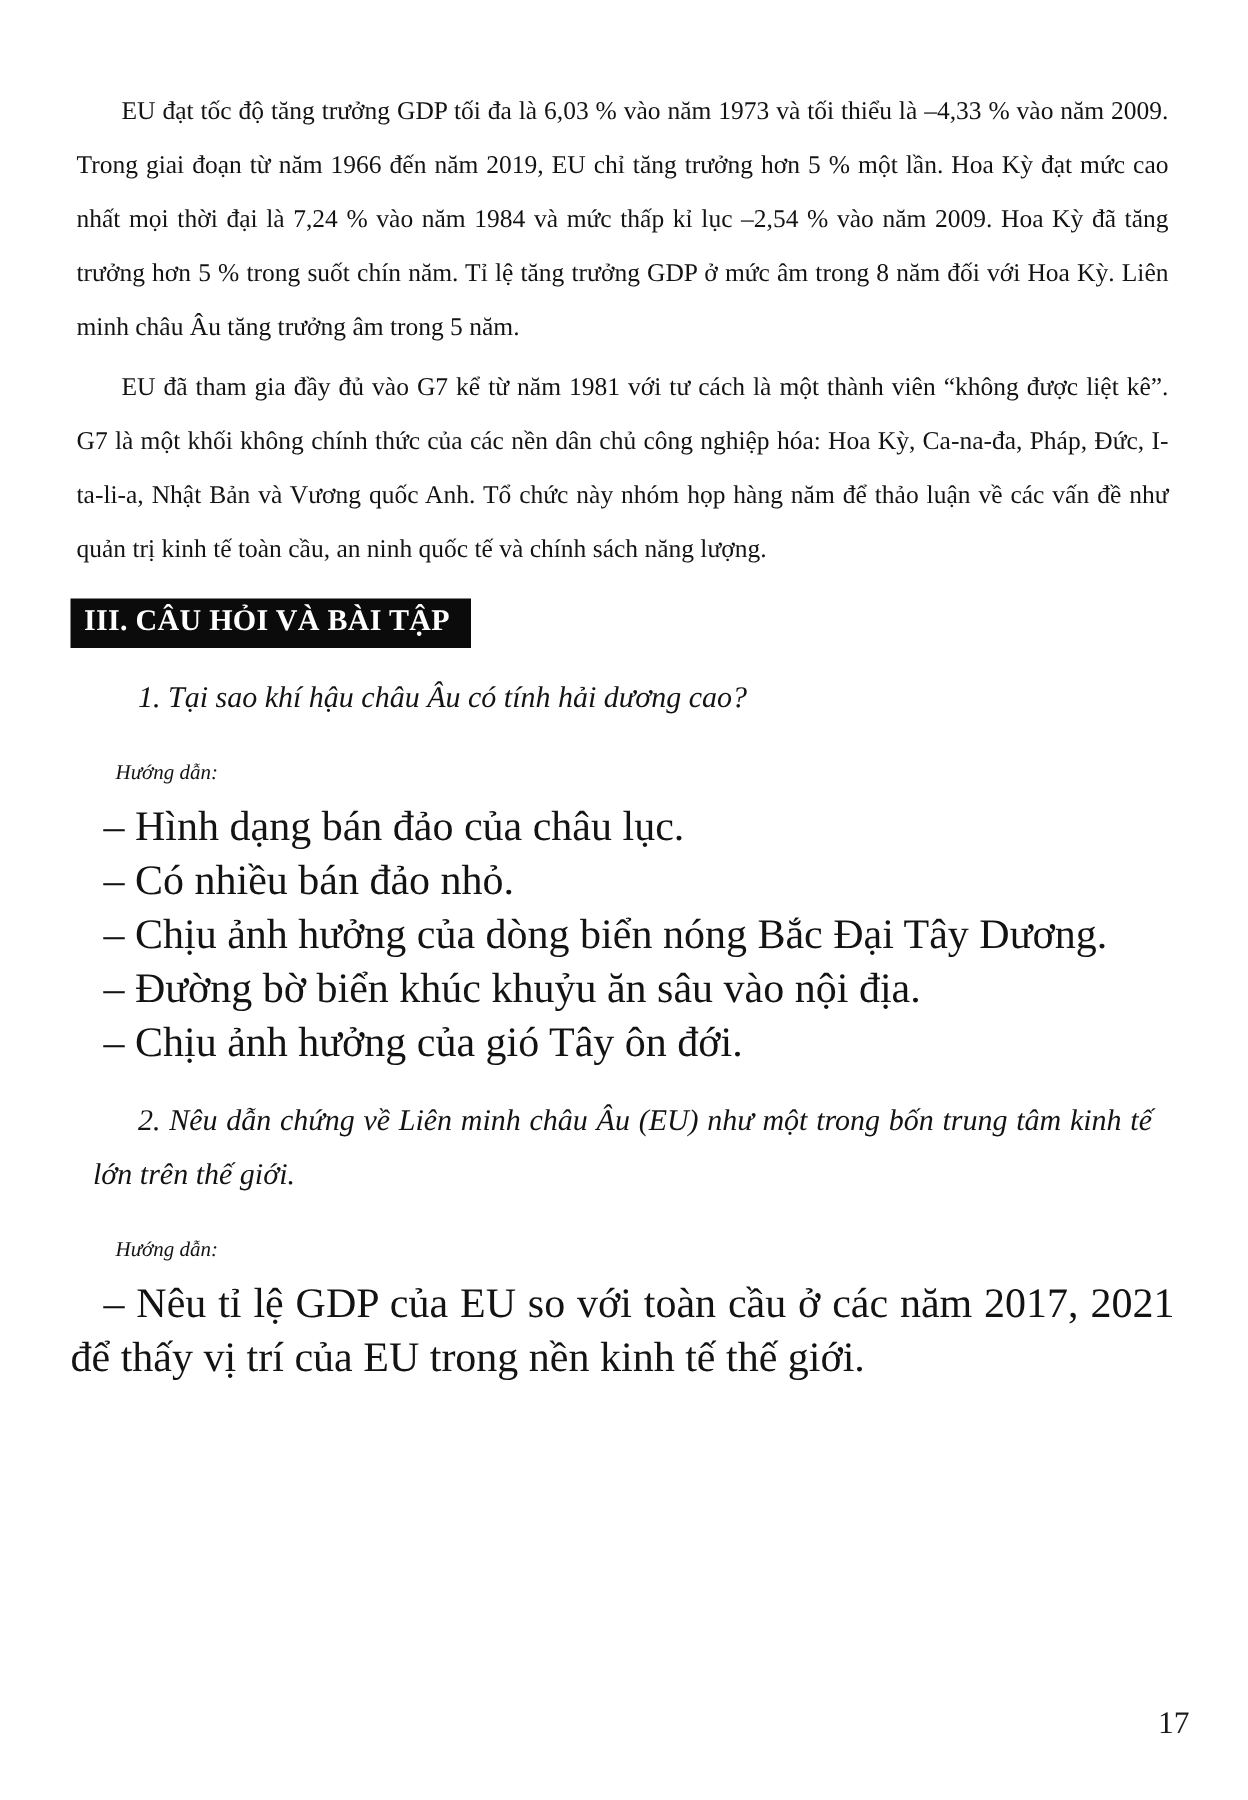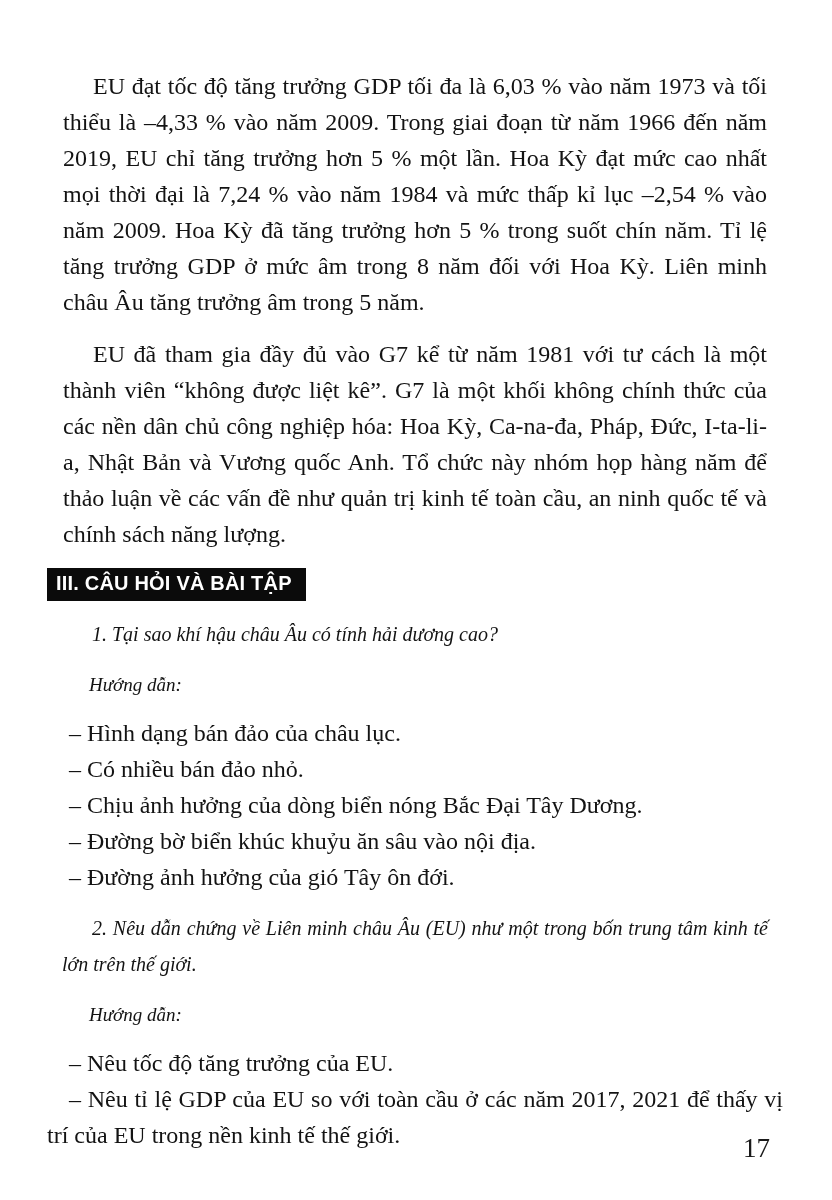--- a/index.html
+++ b/index.html
@@ -16,66 +16,66 @@
     overflow: hidden;
   }
   .page {
     box-sizing: border-box;
     width: 832px;
     height: 1200px;
     padding: 52px 49px 0 47px;
     position: relative;
   }
   .para {
-    margin: 16px;
-    font-size: 24px;
+    margin: 4px;
+    font-size: 17px;
     line-height: 36px;
     text-align: justify;
     text-indent: 30px;
   }
   .section-heading-wrap {
     margin: 15px 0 9px 0;
   }
   .section-heading {
     display: inline-block;
     background: #0b0b0b;
     color: #ffffff;
-    font-family: Liberation Sans, sans-serif;
+    font-family: Liberation Serif, serif;
     font-weight: bold;
     font-size: 20px;
     letter-spacing: 0.2px;
     padding: 4px 14px 6px 9px;
   }
   .question {
     margin: 15px;
     font-size: 20px;
     line-height: 36px;
     text-align: justify;
     text-indent: 30px;
     font-style: italic;
   }
   .guide-label {
-    margin: 12px;
-    font-size: 19px;
+    margin: 0;
+    font-size: 14px;
     line-height: 36px;
     text-indent: 30px;
     font-style: italic;
   }
   .point {
     margin: 0;
-    font-size: 24px;
+    font-size: 28px;
     line-height: 36px;
     text-align: justify;
     text-indent: 22px;
   }
   .page-number {
     position: absolute;
-    left: 743px;
+    left: 772px;
     top: 1136px;
-    font-size: 27px;
+    font-size: 21px;
     line-height: 24px;
     color: #1a1a1a;
   }
 </style>
 </head>
 <body>
 
 <div class="page">
 
   <p class="para">EU đạt tốc độ tăng trưởng GDP tối đa là 6,03 % vào năm 1973 và tối thiểu là –4,33 % vào năm 2009. Trong giai đoạn từ năm 1966 đến năm 2019, EU chỉ tăng trưởng hơn 5 % một lần. Hoa Kỳ đạt mức cao nhất mọi thời đại là 7,24 % vào năm 1984 và mức thấp kỉ lục –2,54 % vào năm 2009. Hoa Kỳ đã tăng trưởng hơn 5 % trong suốt chín năm. Tỉ lệ tăng trưởng GDP ở mức âm trong 8 năm đối với Hoa Kỳ. Liên minh châu Âu tăng trưởng âm trong 5 năm.</p>
@@ -87,24 +87,23 @@
   </div>
 
   <p class="question">1. Tại sao khí hậu châu Âu có tính hải dương cao?</p>
 
   <p class="guide-label">Hướng dẫn:</p>
 
   <p class="point">– Hình dạng bán đảo của châu lục.</p>
   <p class="point">– Có nhiều bán đảo nhỏ.</p>
   <p class="point">– Chịu ảnh hưởng của dòng biển nóng Bắc Đại Tây Dương.</p>
   <p class="point">– Đường bờ biển khúc khuỷu ăn sâu vào nội địa.</p>
-  <p class="point">– Đường ảnh hưởng của gió Tây ôn đới.</p>
+  <p class="point">– Chịu ảnh hưởng của gió Tây ôn đới.</p>
 
   <p class="question">2. Nêu dẫn chứng về Liên minh châu Âu (EU) như một trong bốn trung tâm kinh tế lớn trên thế giới.</p>
 
   <p class="guide-label">Hướng dẫn:</p>
 
-  <p class="point">– Nêu tốc độ tăng trưởng của EU.</p>
   <p class="point">– Nêu tỉ lệ GDP của EU so với toàn cầu ở các năm 2017, 2021 để thấy vị trí của EU trong nền kinh tế thế giới.</p>
 
   <div class="page-number">17</div>
 
 </div>
 
 </body></html>

